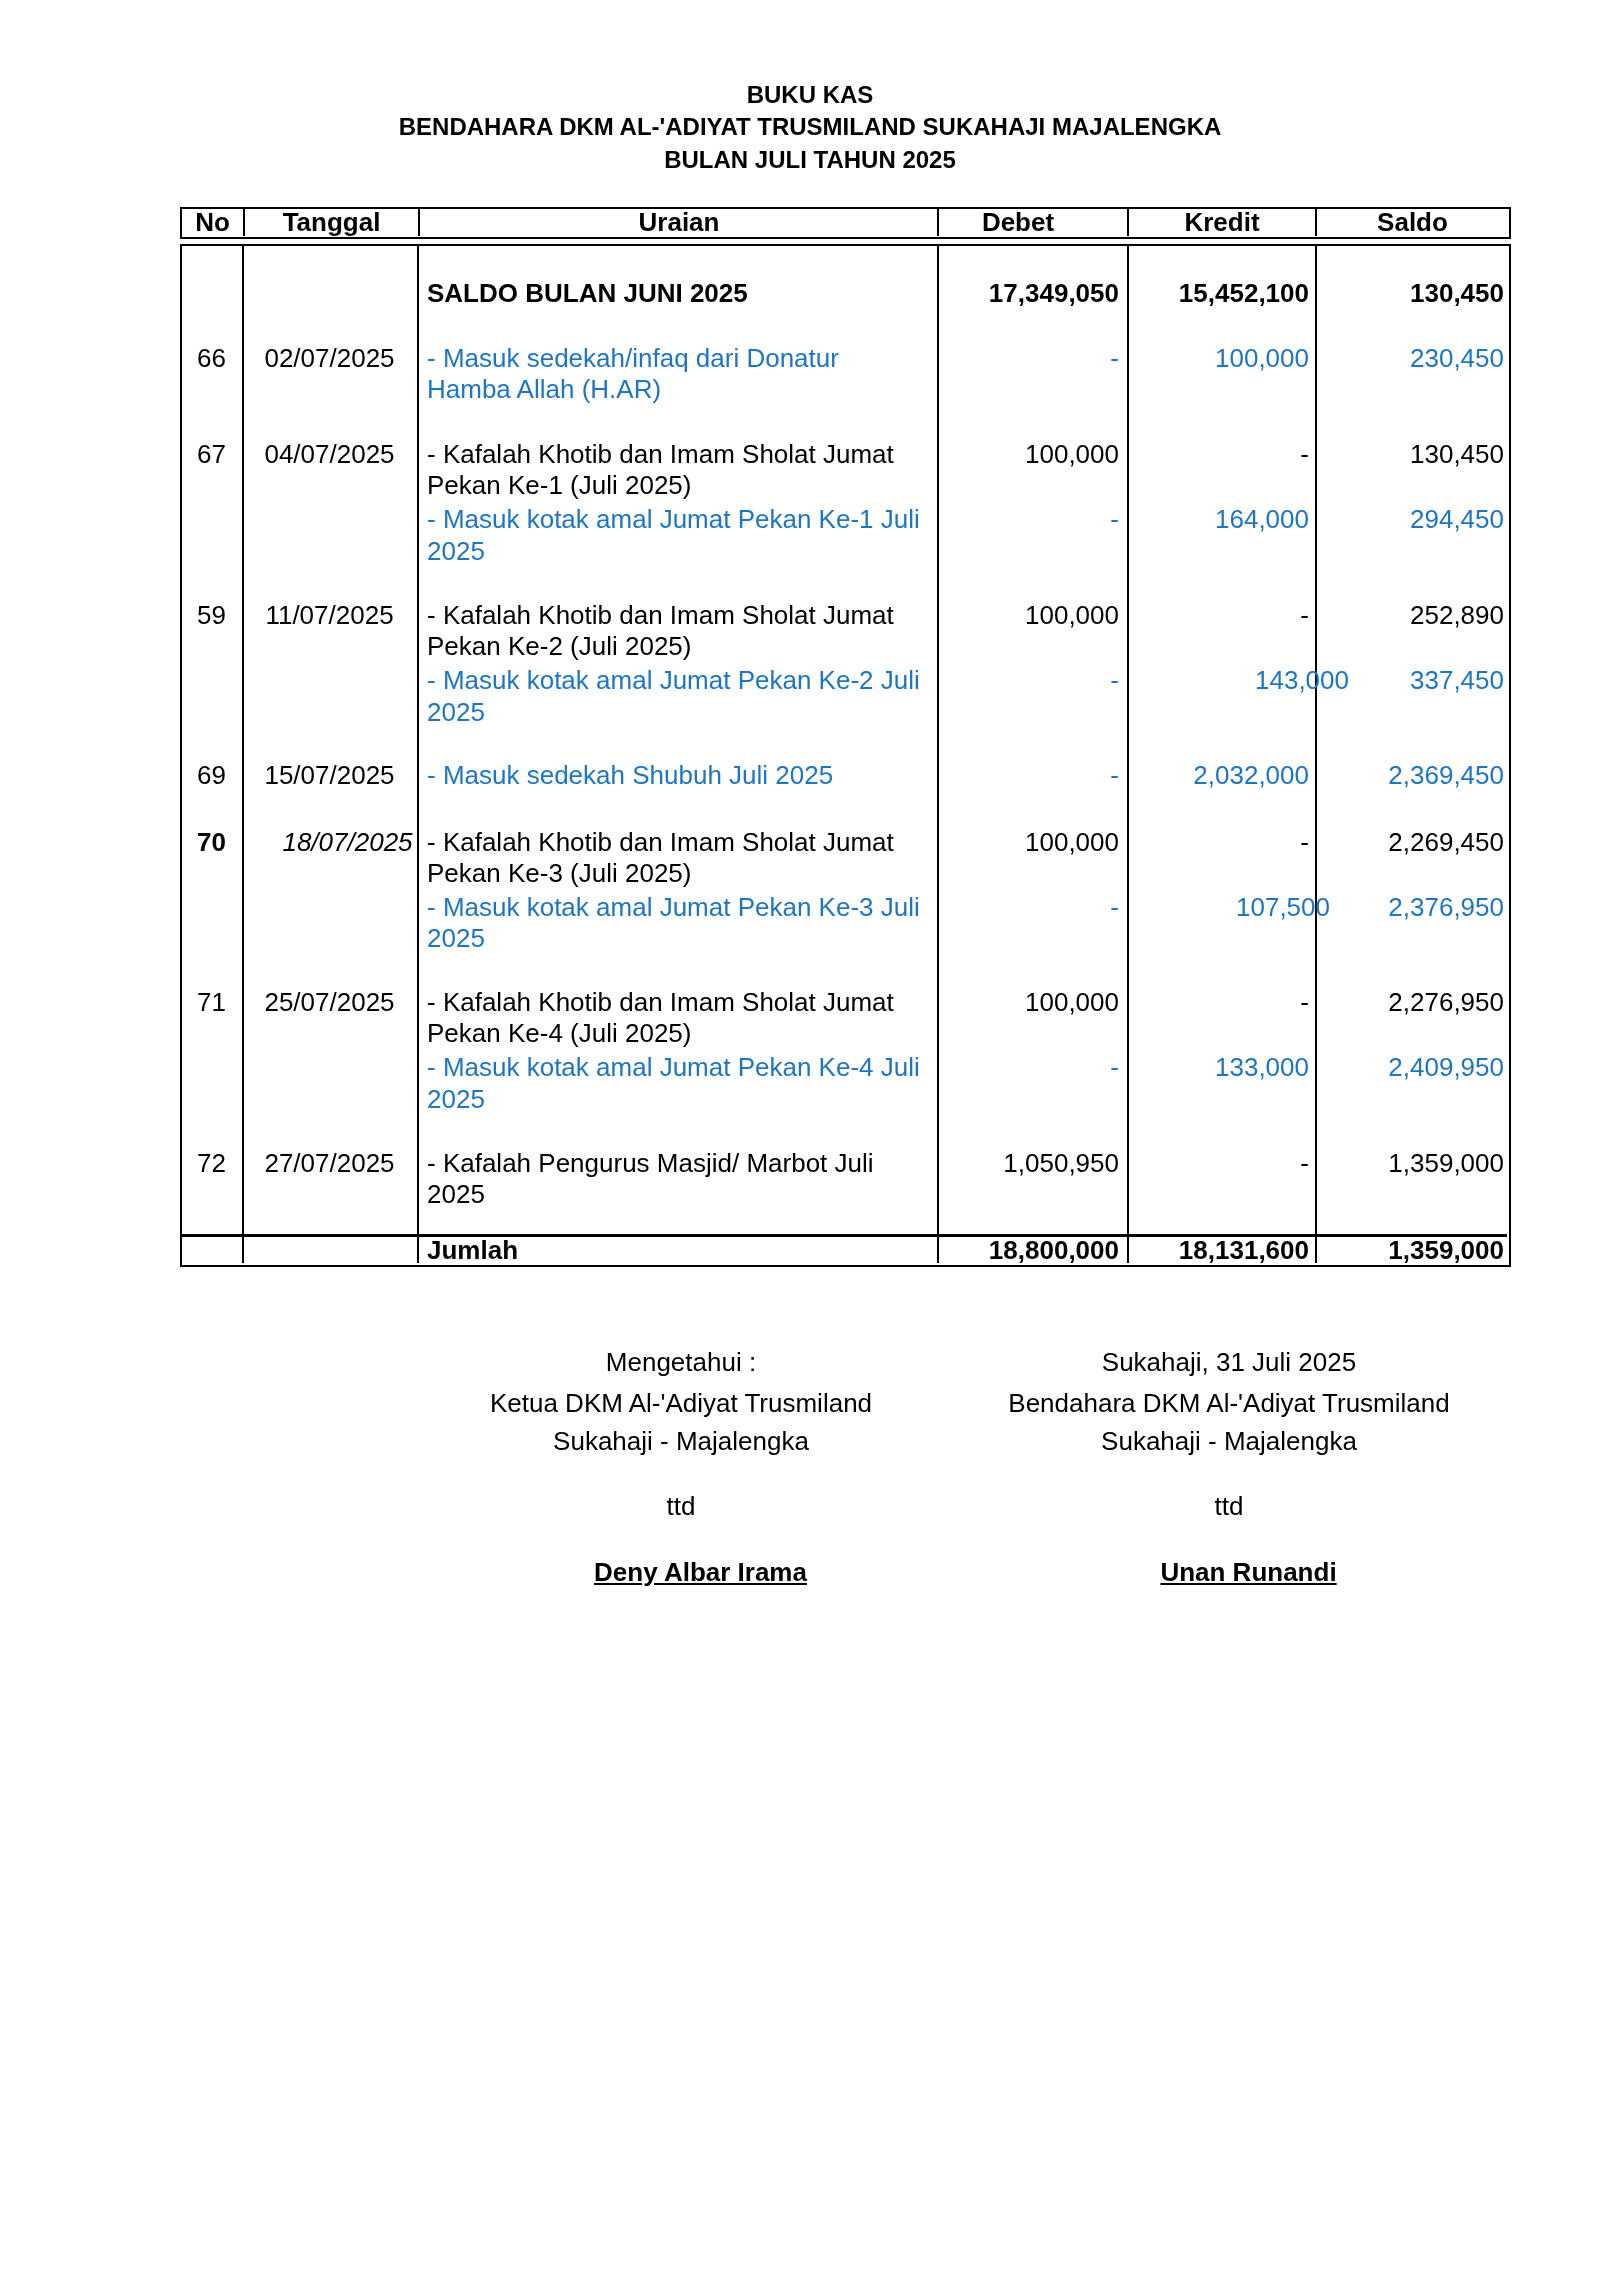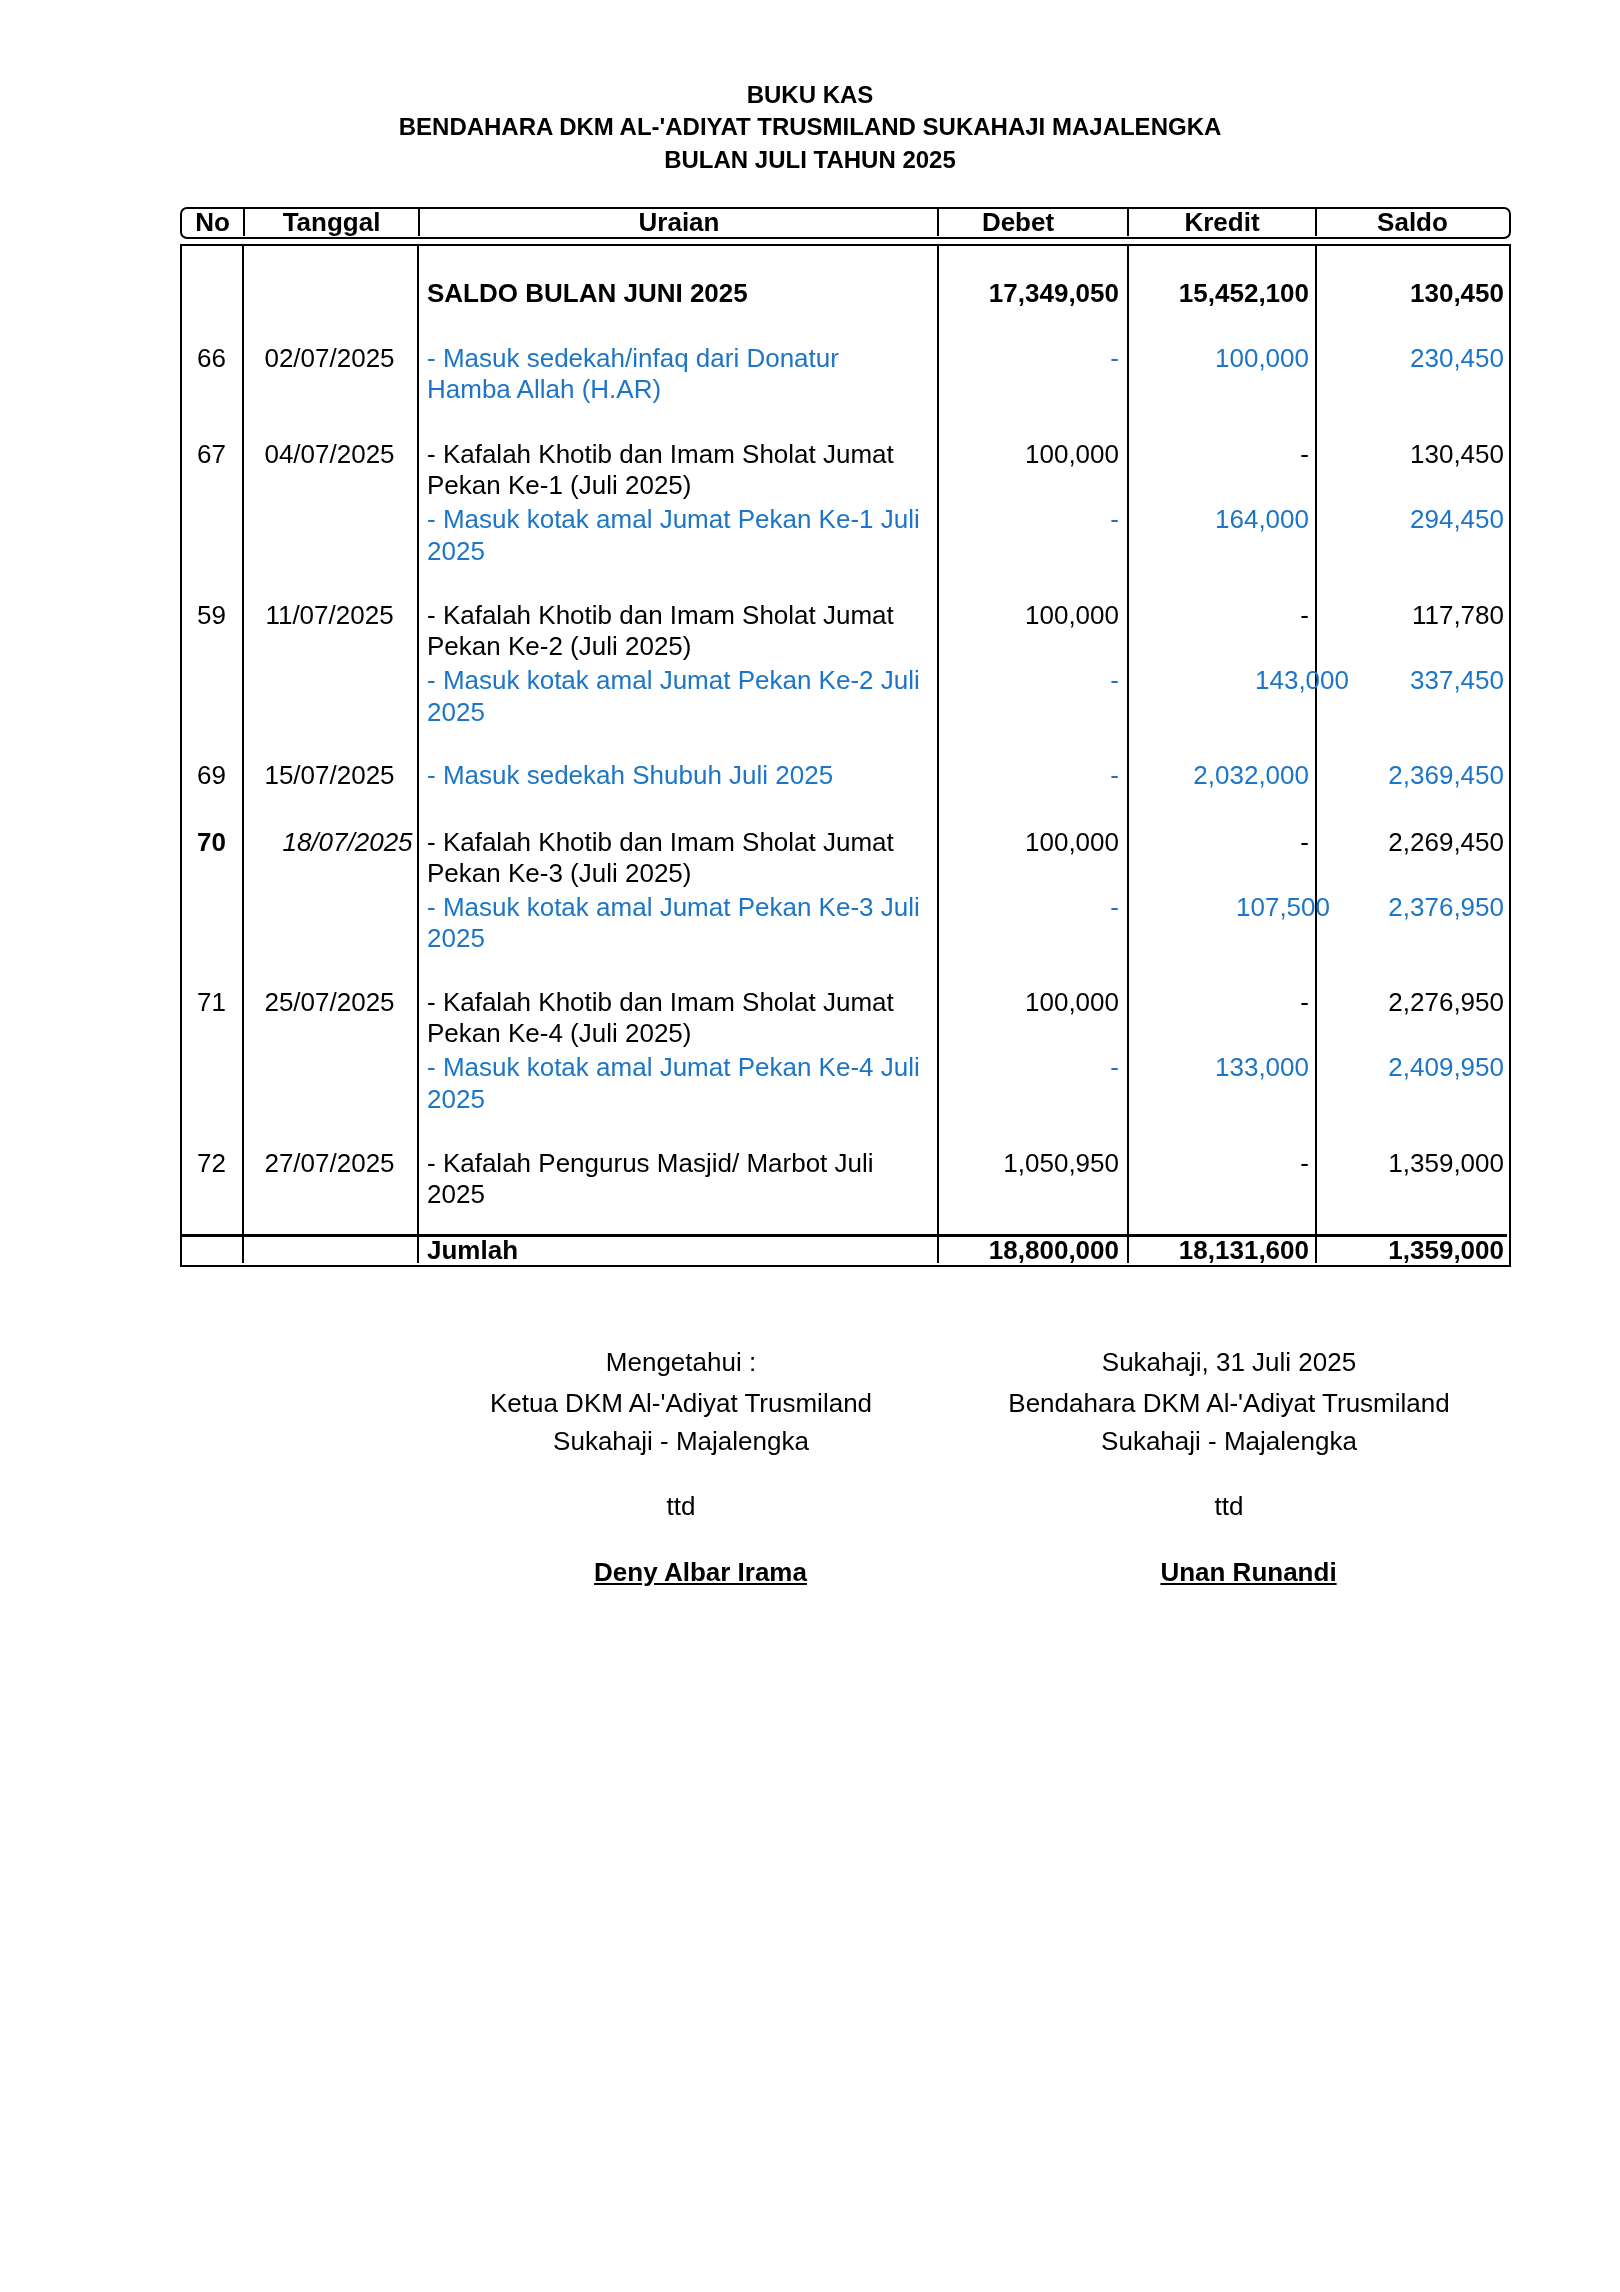--- a/index.html
+++ b/index.html
@@ -20,21 +20,21 @@
   .sig { position:absolute; width:502px; text-align:center; font-size:26px; line-height:31px; }
   .u { text-decoration:underline; font-weight:bold;margin-left:39px; }
 </style>
 </head>
 <body>
 
 <div class="title" style="top:80px">BUKU KAS</div>
 <div class="title" style="top:112px">BENDAHARA DKM AL-'ADIYAT TRUSMILAND SUKAHAJI MAJALENGKA</div>
 <div class="title" style="top:145px">BULAN JULI TAHUN 2025</div>
 
-<div class="hdr" style="left:180px; width:1331px;border-radius:7px;">
+<div class="hdr" style="left:180px; width:1331px;">
   <div class="hcell" style="left:0; width:61px;">No</div>
   <div class="hsep" style="left:61px;"></div>
   <div class="hcell" style="left:63px; width:173px;">Tanggal</div>
   <div class="hsep" style="left:236px;"></div>
   <div class="hcell" style="left:237px; width:520px;">Uraian</div>
   <div class="hsep" style="left:755px;"></div>
   <div class="hcell" style="left:757px; width:158px;">Debet</div>
   <div class="hsep" style="left:945px;"></div>
   <div class="hcell" style="left:947px; width:186px;">Kredit</div>
   <div class="hsep" style="left:1133px;"></div>
@@ -76,21 +76,21 @@
     <div class="cell blue" style="left:427px; top:536px;">2025</div>
     <div class="cell r blue" style="left:940px; width:179px; top:504px;">-</div>
     <div class="cell r blue" style="left:1130px; width:179px; top:504px;">164,000</div>
     <div class="cell r blue" style="left:1318px; width:186px; top:504px;">294,450</div>
     <div class="cell c" style="left:182px; width:59px; top:600px;">59</div>
     <div class="cell c" style="left:244px; width:171px; top:600px;">11/07/2025</div>
     <div class="cell " style="left:427px; top:600px;">- Kafalah Khotib dan Imam Sholat Jumat</div>
     <div class="cell " style="left:427px; top:631px;">Pekan Ke-2 (Juli 2025)</div>
     <div class="cell r" style="left:940px; width:179px; top:600px;">100,000</div>
     <div class="cell r" style="left:1130px; width:179px; top:600px;">-</div>
-    <div class="cell r" style="left:1318px; width:186px; top:600px;">117,780</div>
+    <div class="cell r" style="left:1318px; width:186px; top:600px;">252,890</div>
     <div class="cell blue" style="left:427px; top:665px;">- Masuk kotak amal Jumat Pekan Ke-2 Juli</div>
     <div class="cell blue" style="left:427px; top:697px;">2025</div>
     <div class="cell r blue" style="left:940px; width:179px; top:665px;">-</div>
     <div class="cell r blue" style="left:1130px; width:179px; top:665px;padding-left:40px;">143,000</div>
     <div class="cell r blue" style="left:1318px; width:186px; top:665px;">337,450</div>
     <div class="cell c" style="left:182px; width:59px; top:760px;">69</div>
     <div class="cell c" style="left:244px; width:171px; top:760px;">15/07/2025</div>
     <div class="cell blue" style="left:427px; top:760px;">- Masuk sedekah Shubuh Juli 2025</div>
     <div class="cell r blue" style="left:940px; width:179px; top:760px;">-</div>
     <div class="cell r blue" style="left:1130px; width:179px; top:760px;">2,032,000</div>

